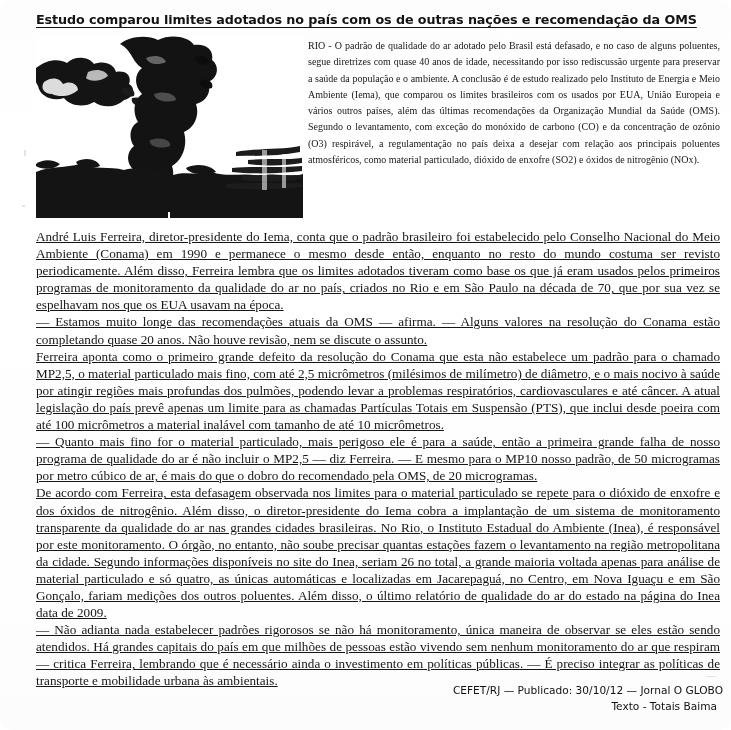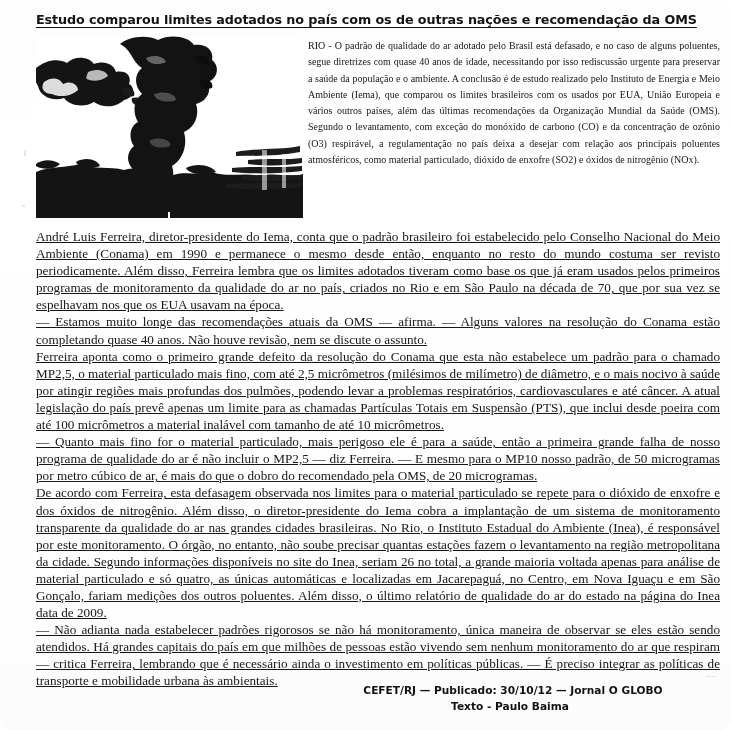--- a/index.html
+++ b/index.html
@@ -95,24 +95,24 @@
     text-decoration: underline;
   }
   .body p + p { margin-top: 0px; }
 
   
   .credit {
     position: absolute;
     right: 8px;
     bottom: 16px;
     width: 420px;
-    text-align: center;
+    text-align: right;
     font-family: "DejaVu Sans", "Liberation Sans", sans-serif;
     font-size: 10.6px;
-    font-weight: bold;
+    font-weight: normal;
     line-height: 16px;
     color: #111111;
   }
   .credit .line2 { padding-right: 6px; }
 
   
   .speckle {
     position: absolute;
     background: #c9c9c9;
     opacity: .5;
@@ -176,30 +176,30 @@
           <rect x="226" y="114" width="5" height="40"></rect>
           <rect x="246" y="118" width="4" height="34"></rect>
         </g>
       </svg>
     </div>
 
     <div class="lead">RIO - O padrão de qualidade do ar adotado pelo Brasil está defasado, e no caso de alguns poluentes, segue diretrizes com quase 40 anos de idade, necessitando por isso rediscussão urgente para preservar a saúde da população e o ambiente. A conclusão é de estudo realizado pelo Instituto de Energia e Meio Ambiente (Iema), que comparou os limites brasileiros com os usados por EUA, União Europeia e vários outros países, além das últimas recomendações da Organização Mundial da Saúde (OMS). Segundo o levantamento, com exceção do monóxido de carbono (CO) e da concentração de ozônio (O3) respirável, a regulamentação no país deixa a desejar com relação aos principais poluentes atmosféricos, como material particulado, dióxido de enxofre (SO2) e óxidos de nitrogênio (NOx).</div>
 
     <div class="body">
       <p>André Luis Ferreira, diretor-presidente do Iema, conta que o padrão brasileiro foi estabelecido pelo Conselho Nacional do Meio Ambiente (Conama) em 1990 e permanece o mesmo desde então, enquanto no resto do mundo costuma ser revisto periodicamente. Além disso, Ferreira lembra que os limites adotados tiveram como base os que já eram usados pelos primeiros programas de monitoramento da qualidade do ar no país, criados no Rio e em São Paulo na década de 70, que por sua vez se espelhavam nos que os EUA usavam na época.</p>
-      <p>— Estamos muito longe das recomendações atuais da OMS — afirma. — Alguns valores na resolução do Conama estão completando quase 40 anos. Não houve revisão, nem se discute o assunto.</p>
+      <p>— Estamos muito longe das recomendações atuais da OMS — afirma. — Alguns valores na resolução do Conama estão completando quase 20 anos. Não houve revisão, nem se discute o assunto.</p>
       <p>Ferreira aponta como o primeiro grande defeito da resolução do Conama que esta não estabelece um padrão para o chamado MP2,5, o material particulado mais fino, com até 2,5 micrômetros (milésimos de milímetro) de diâmetro, e o mais nocivo à saúde por atingir regiões mais profundas dos pulmões, podendo levar a problemas respiratórios, cardiovasculares e até câncer. A atual legislação do país prevê apenas um limite para as chamadas Partículas Totais em Suspensão (PTS), que inclui desde poeira com até 100 micrômetros a material inalável com tamanho de até 10 micrômetros.</p>
       <p>— Quanto mais fino for o material particulado, mais perigoso ele é para a saúde, então a primeira grande falha de nosso programa de qualidade do ar é não incluir o MP2,5 — diz Ferreira. — E mesmo para o MP10 nosso padrão, de 50 microgramas por metro cúbico de ar, é mais do que o dobro do recomendado pela OMS, de 20 microgramas.</p>
       <p>De acordo com Ferreira, esta defasagem observada nos limites para o material particulado se repete para o dióxido de enxofre e dos óxidos de nitrogênio. Além disso, o diretor-presidente do Iema cobra a implantação de um sistema de monitoramento transparente da qualidade do ar nas grandes cidades brasileiras. No Rio, o Instituto Estadual do Ambiente (Inea), é responsável por este monitoramento. O órgão, no entanto, não soube precisar quantas estações fazem o levantamento na região metropolitana da cidade. Segundo informações disponíveis no site do Inea, seriam 26 no total, a grande maioria voltada apenas para análise de material particulado e só quatro, as únicas automáticas e localizadas em Jacarepaguá, no Centro, em Nova Iguaçu e em São Gonçalo, fariam medições dos outros poluentes. Além disso, o último relatório de qualidade do ar do estado na página do Inea data de 2009.</p>
       <p>— Não adianta nada estabelecer padrões rigorosos se não há monitoramento, única maneira de observar se eles estão sendo atendidos. Há grandes capitais do país em que milhões de pessoas estão vivendo sem nenhum monitoramento do ar que respiram — critica Ferreira, lembrando que é necessário ainda o investimento em políticas públicas. — É preciso integrar as políticas de transporte e mobilidade urbana às ambientais.</p>
     </div>
 
   </div>
 
   <div class="credit">
     <div class="line1">CEFET/RJ — Publicado: 30/10/12 — Jornal O GLOBO</div>
-    <div class="line2">Texto - Paulo Baima</div>
+    <div class="line2">Texto - Totais Baima</div>
   </div>
 
   <span class="speckle" style="left:22px; top:205px; width:3px; height:2px;"></span>
   <span class="speckle" style="left:706px; top:676px; width:10px; height:1px;"></span>
   <span class="speckle" style="left:24px; top:150px; width:2px; height:6px;"></span>
 </div>
 
 </body></html>

